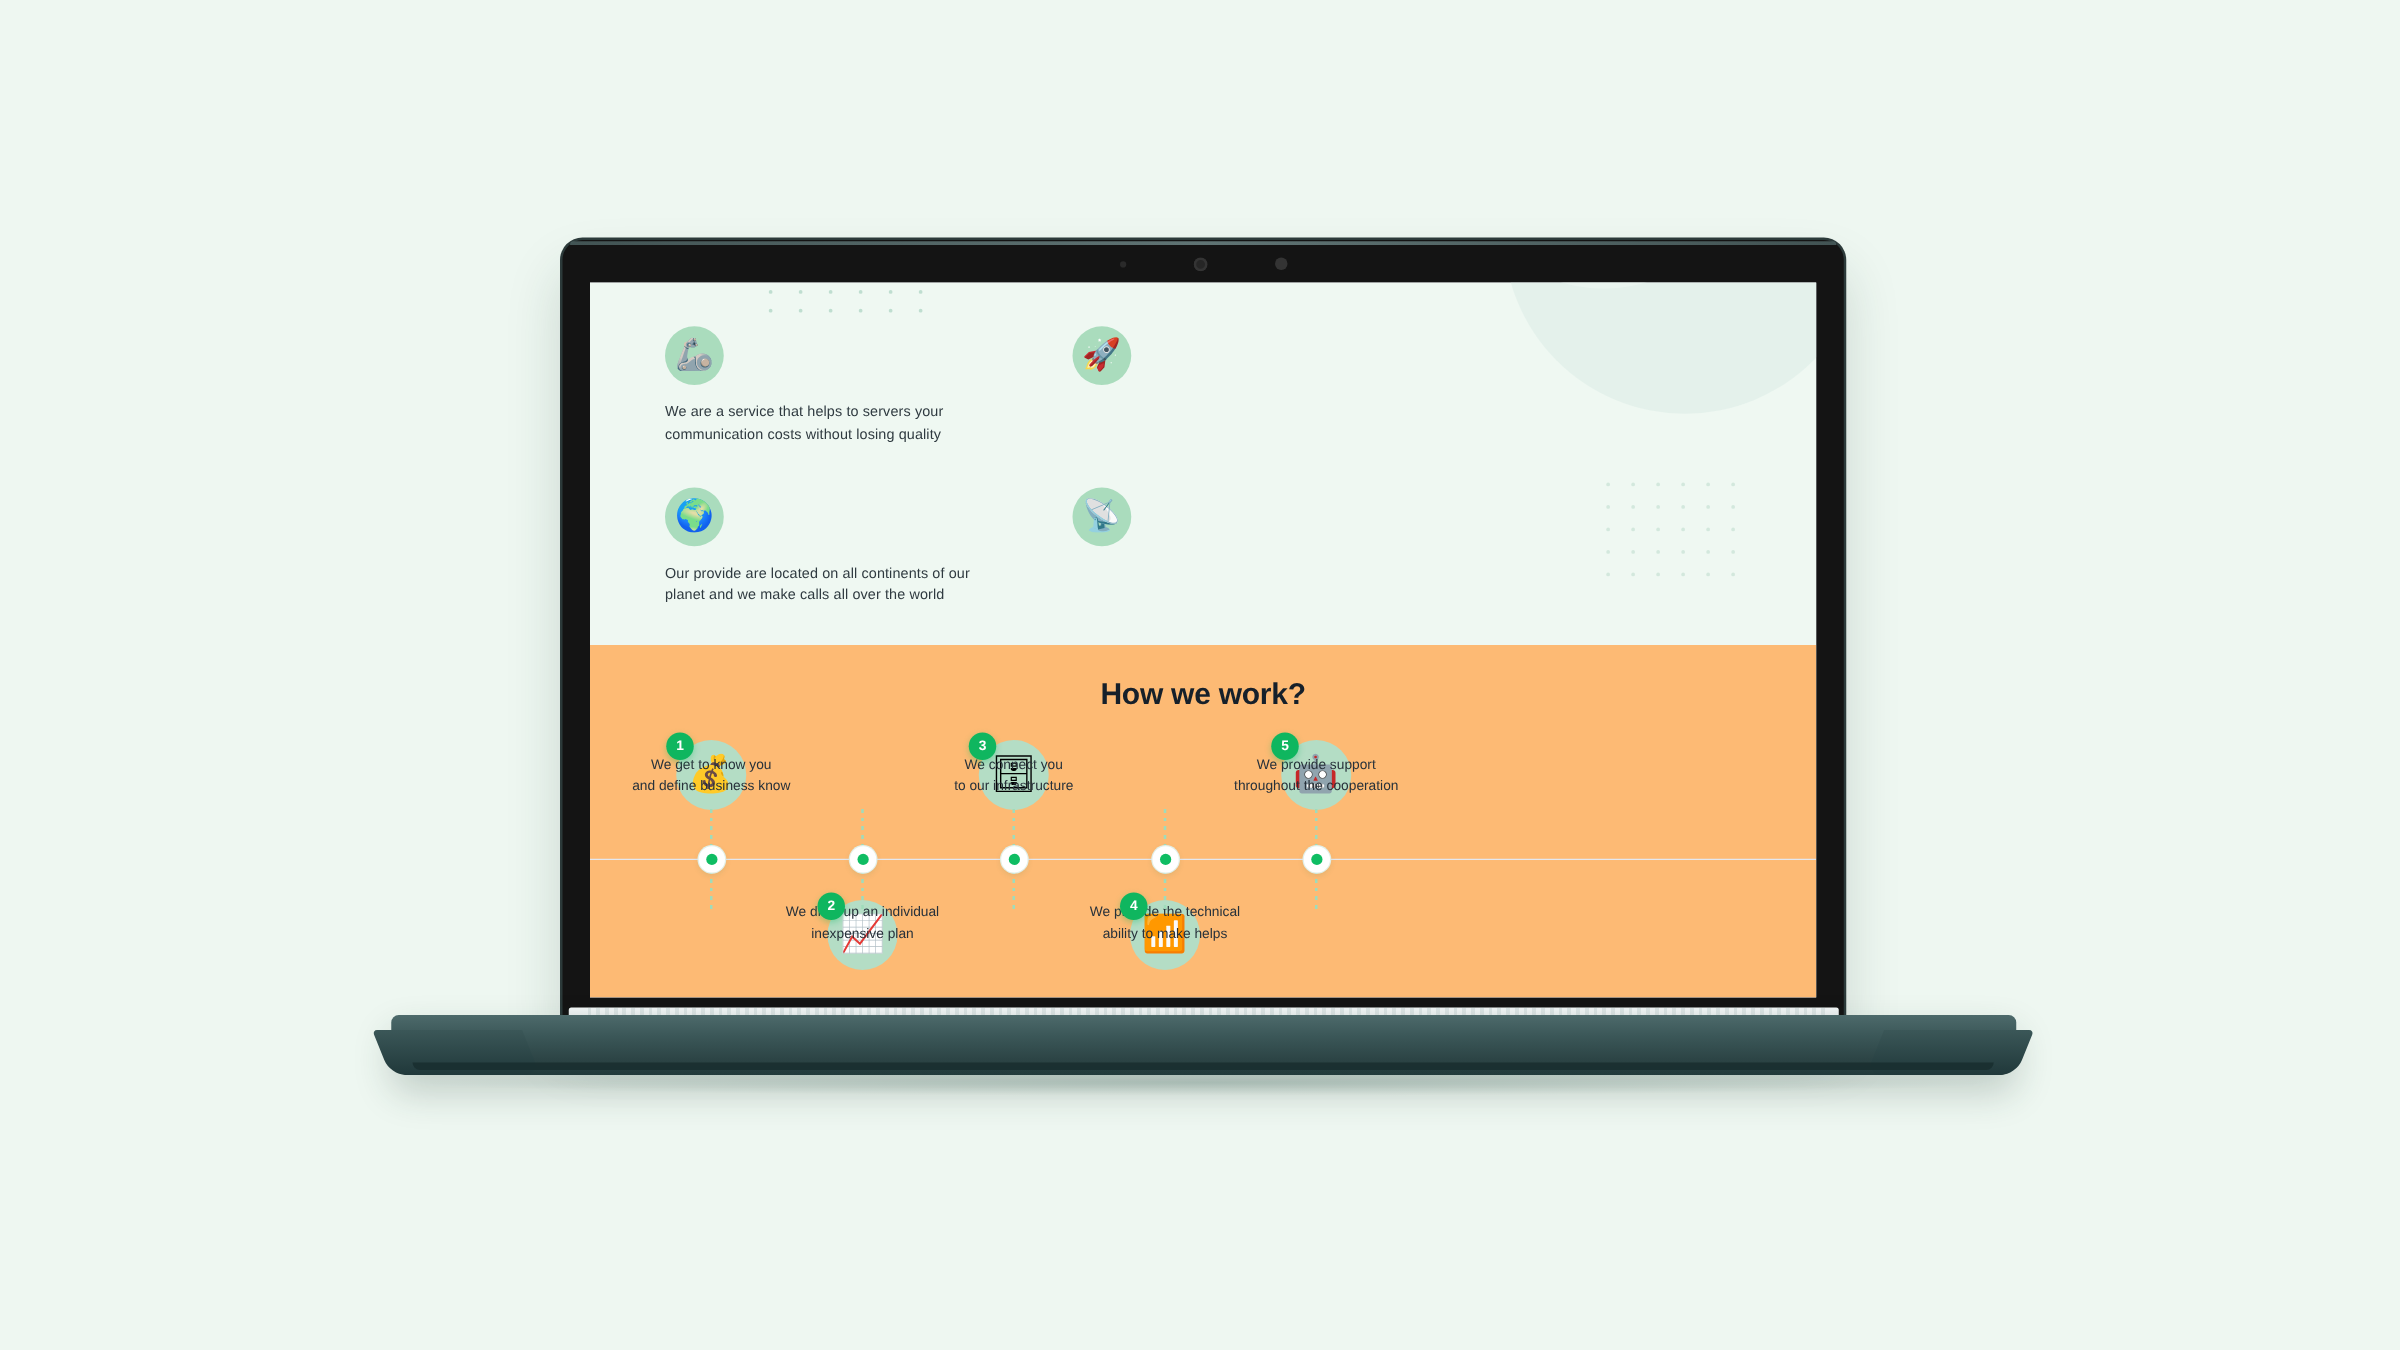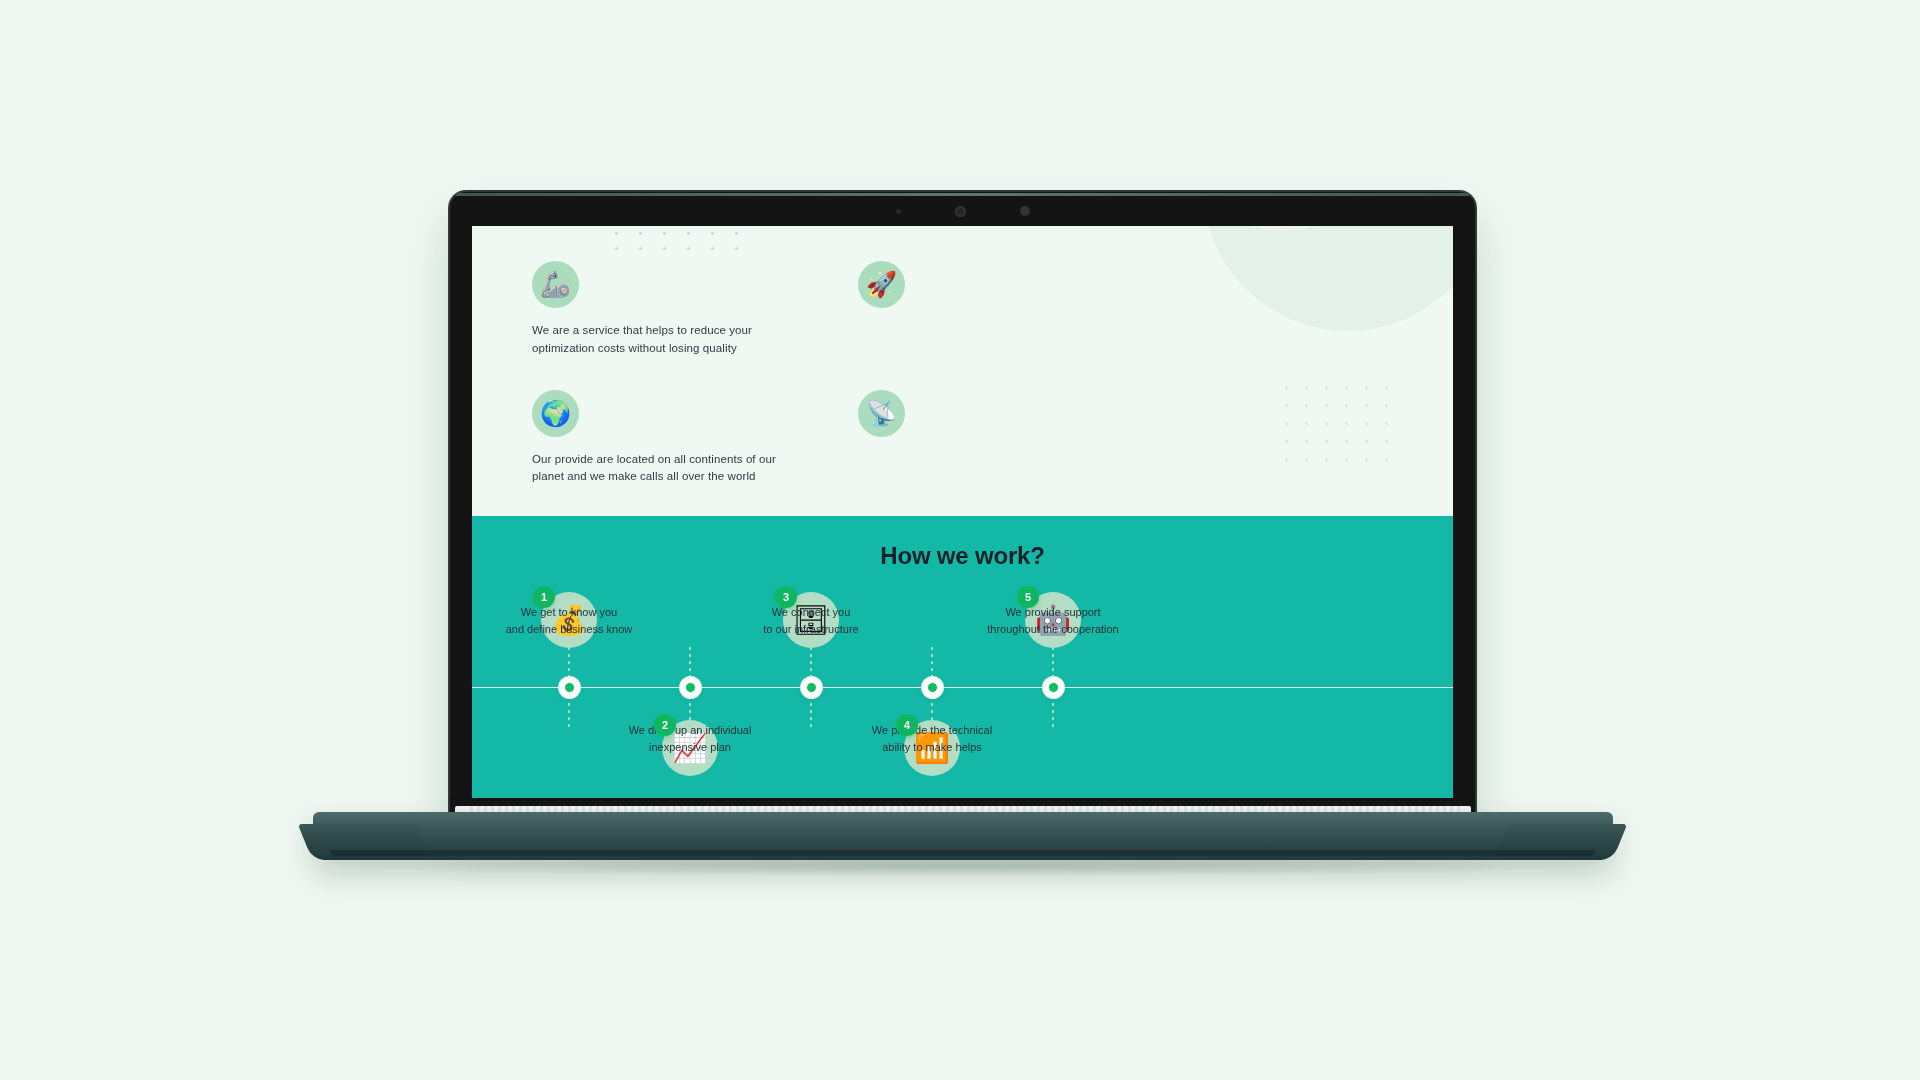--- a/index.html
+++ b/index.html
@@ -149,21 +149,21 @@
     font-size: 11.5px;
     line-height: 1.55;
     color: #2f3a40;
     letter-spacing: .1px;
   }
 
   
   #how-section {
     position:relative;
     height: 282px;
-    background:#14b8a6;
+    background:#fdba74;
     overflow:hidden;
   }
   #how-title {
     text-align:center;
     font-size: 24px;
     font-weight: 700;
     color:#16202a;
     padding-top: 26px;
     letter-spacing:-.2px;
   }
@@ -300,21 +300,21 @@
             <span class="deco-dot"></span>
             <span class="deco-dot"></span>
             <span class="deco-dot"></span>
             <span class="deco-dot"></span>
           </div>
 
         <div id="features-grid">
 
           <div class="feature-card">
             <div class="feature-icon">🦾</div>
-            <div class="feature-text">We are a service that helps to reduce your optimization costs without losing quality</div>
+            <div class="feature-text">We are a service that helps to servers your communication costs without losing quality</div>
           </div>
 
           <div class="feature-card">
             <div class="feature-icon">🚀</div>
           </div>
 
           <div class="feature-card">
             <div class="feature-icon">🌍</div>
             <div class="feature-text">Our provide are located on all continents of our planet and we make calls all over the world</div>
           </div>

